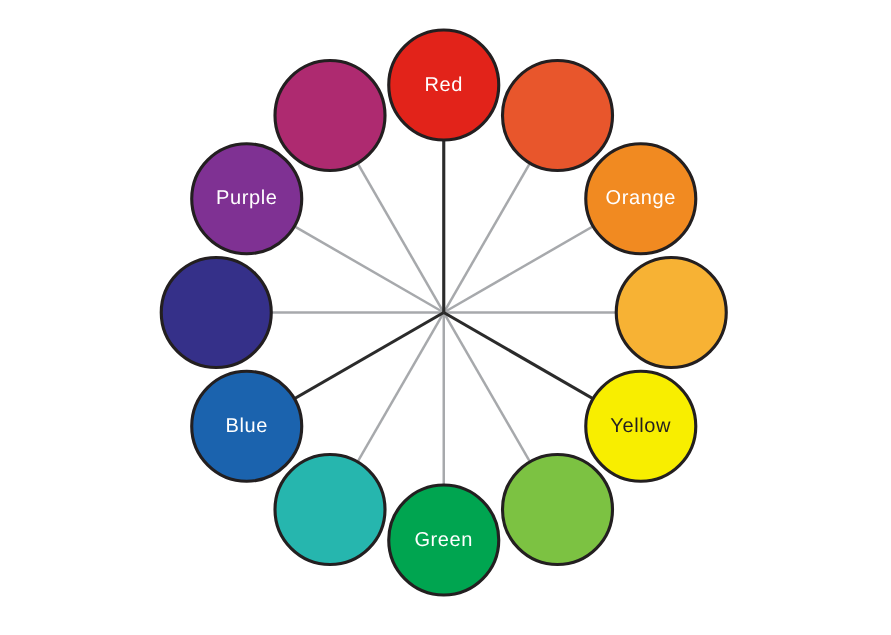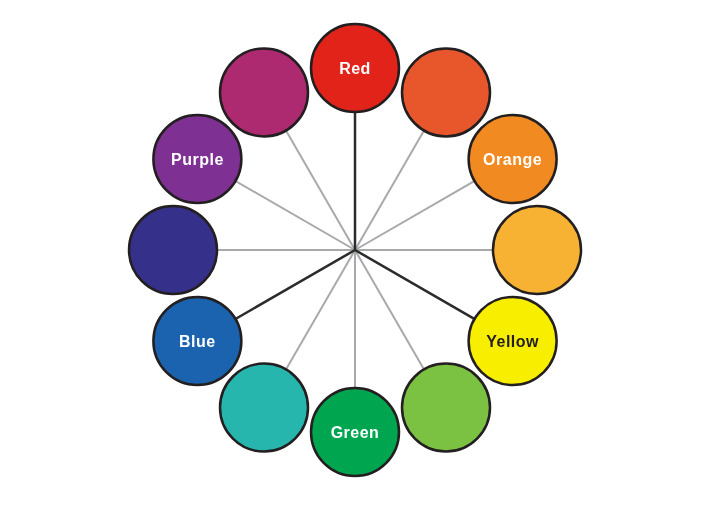--- a/index.html
+++ b/index.html
@@ -9,21 +9,20 @@
     width: 713px;
     height: 508px;
     overflow: hidden;
     font-family: "Liberation Sans", sans-serif;
   }
   .canvas {
     position: relative;
     width: 713px;
     height: 508px;
     background: #ffffff;
-    font-weight: bold;
   }
   svg text {
     font-family: "Liberation Sans", sans-serif;
     font-size: 16px;
     letter-spacing: 0.5px;
   }
 </style>
 </head>
 <body>
 

